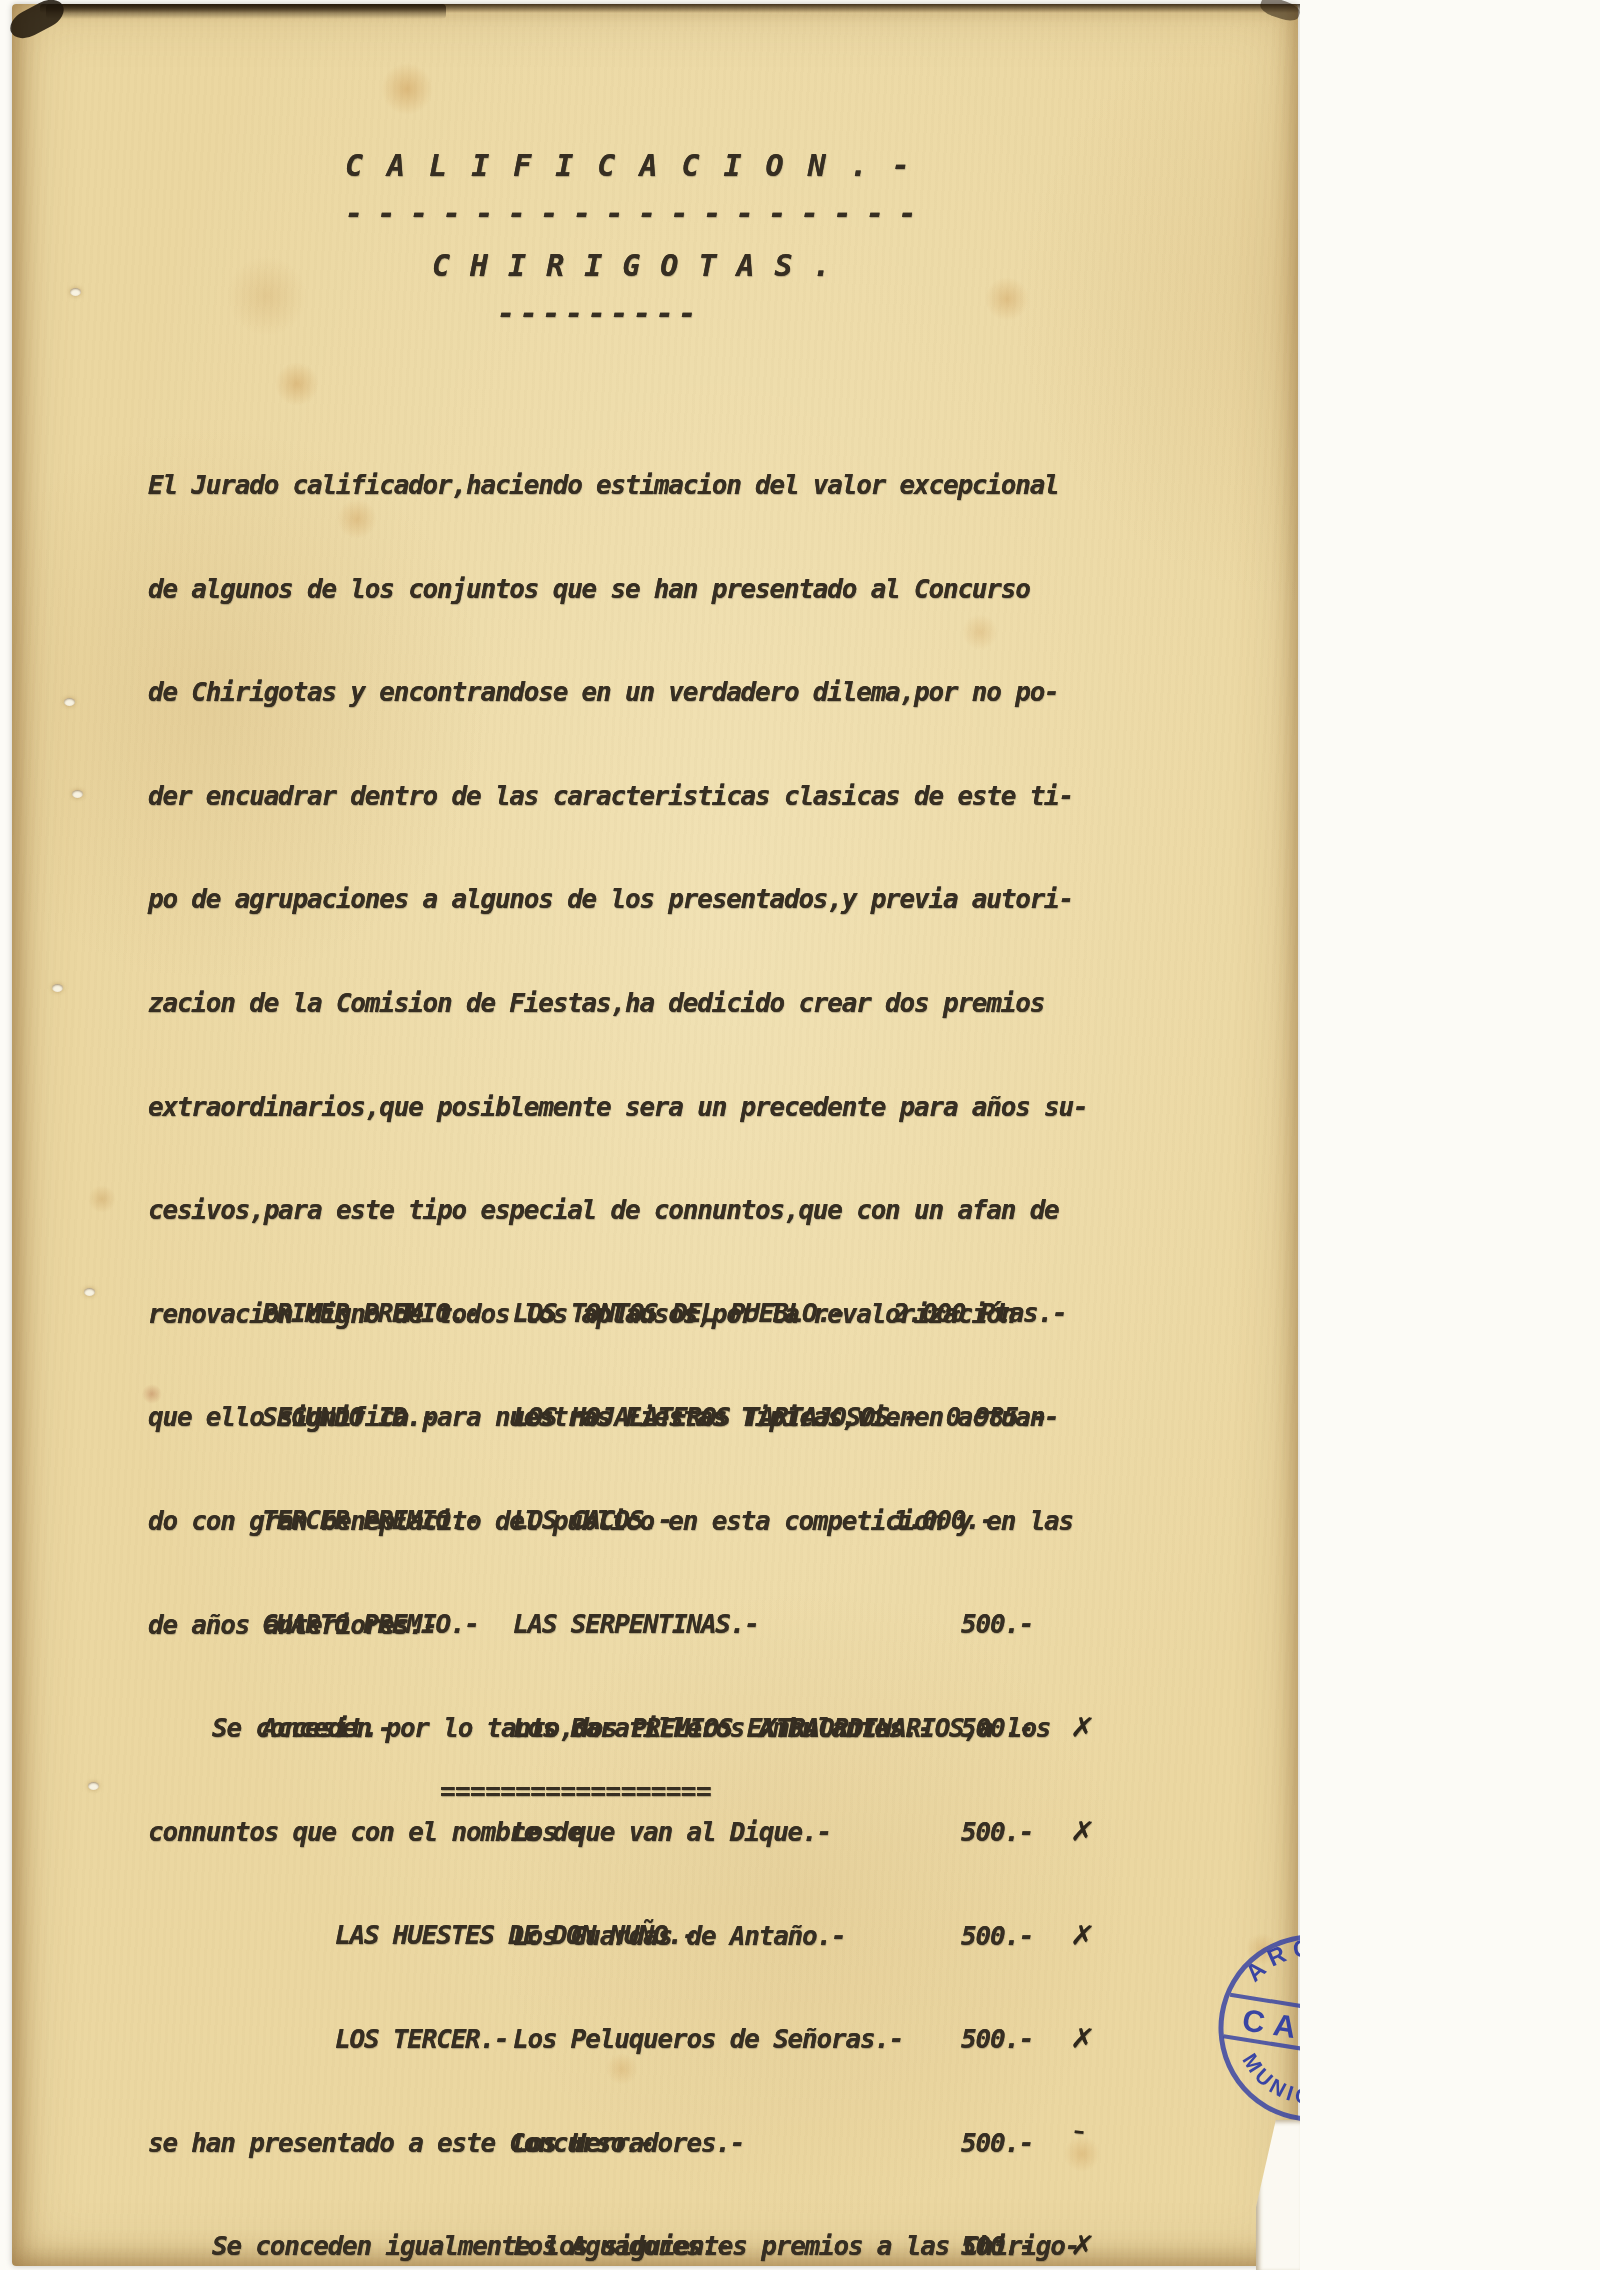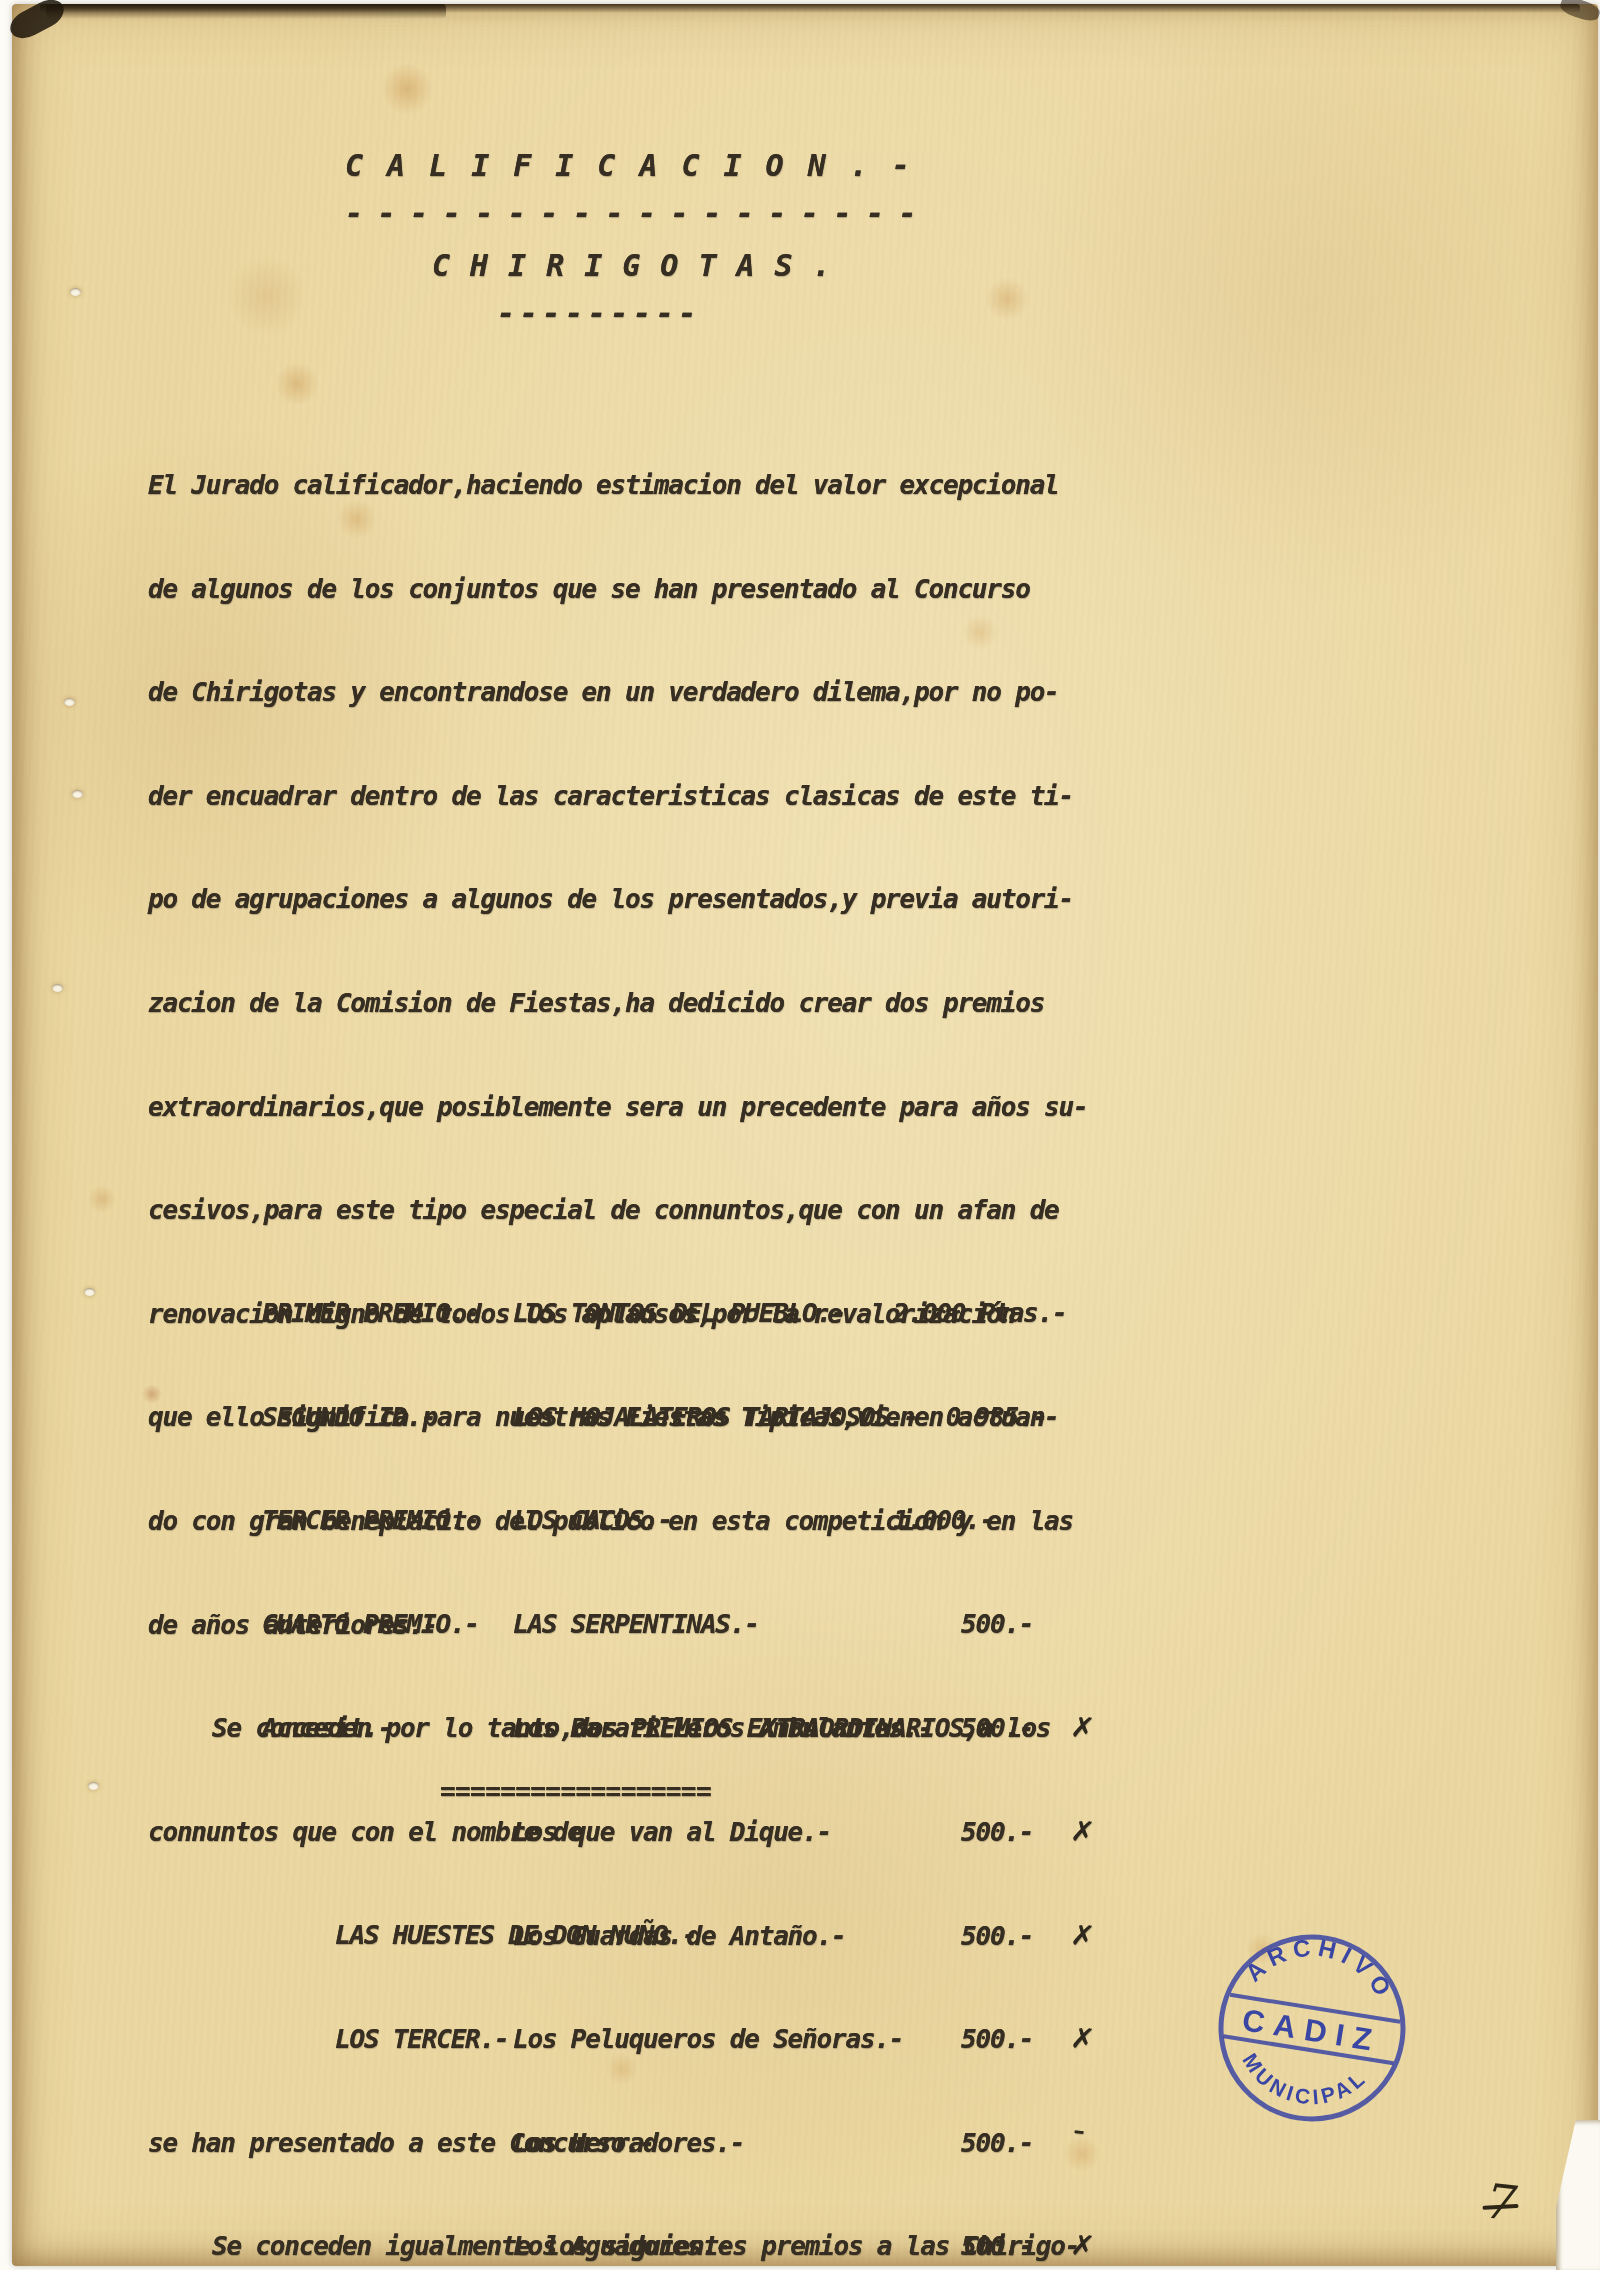--- a/index.html
+++ b/index.html
@@ -1,17 +1,17 @@
 <!DOCTYPE html>
 <html><head>
 <meta charset="utf-8">
 <style>
   html,body{margin:0;padding:0;}
   body{width:1600px;height:2270px;background:#fcfbf6;font-family:"DejaVu Sans Mono",monospace;}
-  .page{position:relative;width:1600px;height:2270px;overflow:hidden;background:#fcfbf6;}
+  .page{position:relative;width:1300px;height:2270px;overflow:hidden;background:#fcfbf6;}
 
   
   .paper{
     position:absolute;left:12px;top:4px;right:2px;bottom:4px;
     background-color:#ebd7a1;
     border-radius:4px;
     background-image:
       radial-gradient(circle at 395px 85px,  rgba(186,120,40,.33) 0, rgba(186,120,40,0) 26px),
       radial-gradient(circle at 285px 380px, rgba(186,120,40,.30) 0, rgba(186,120,40,0) 22px),
       radial-gradient(circle at 345px 515px, rgba(186,120,40,.26) 0, rgba(186,120,40,0) 20px),

